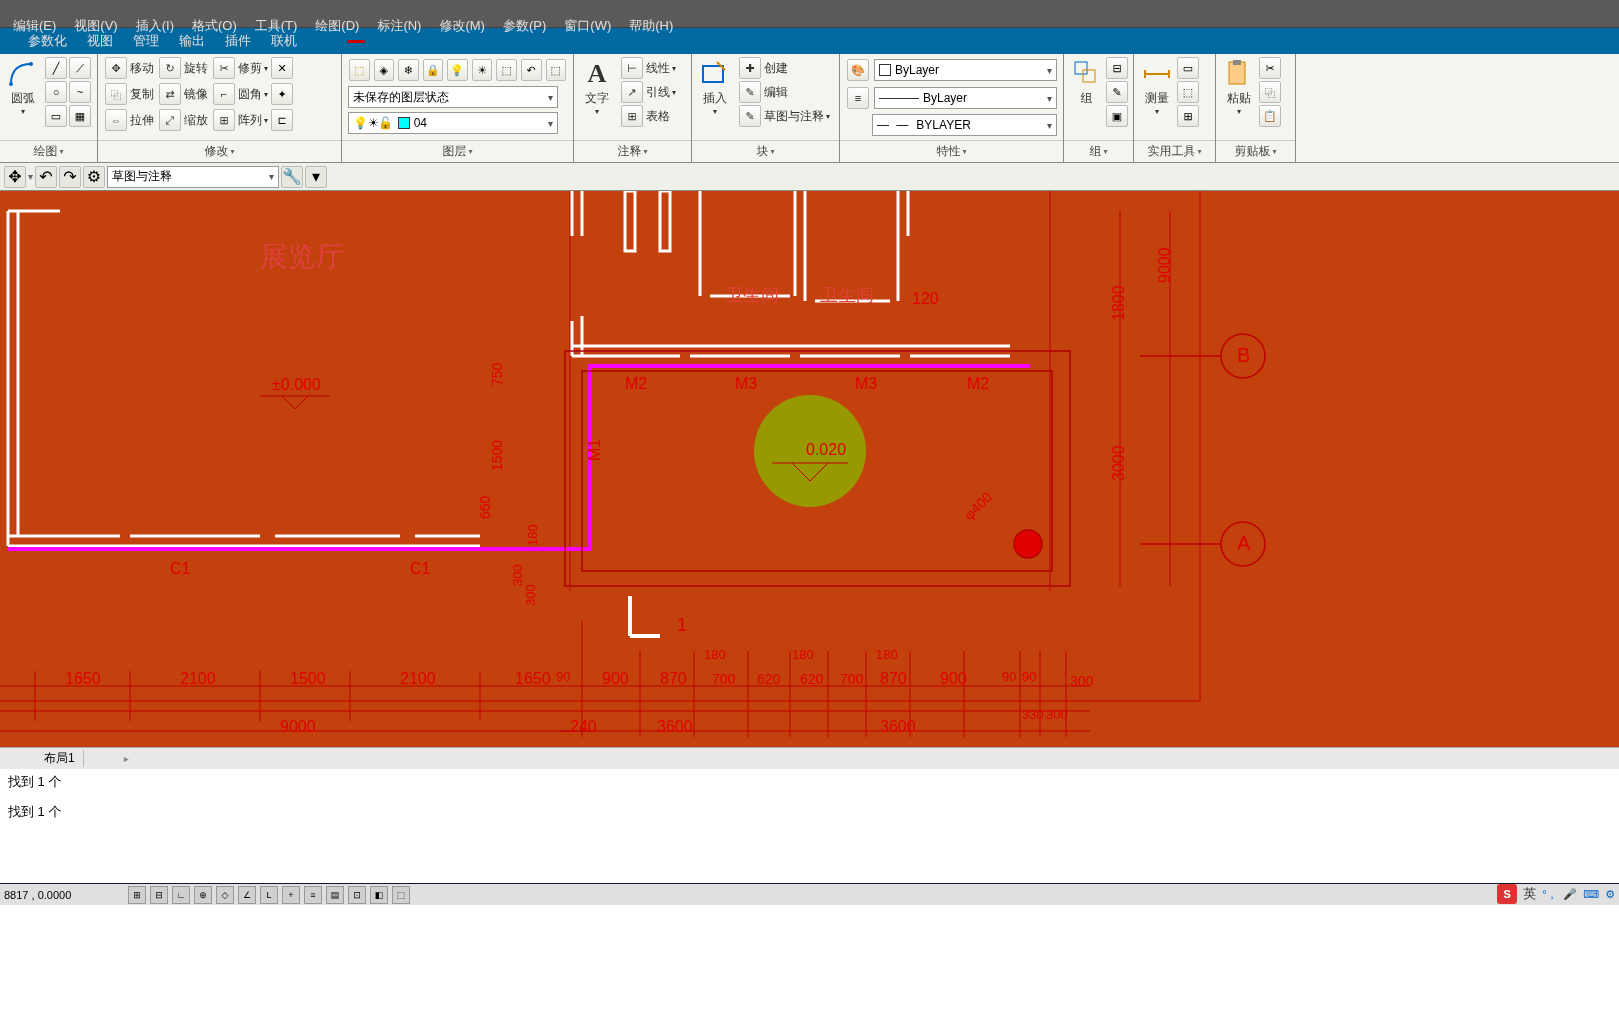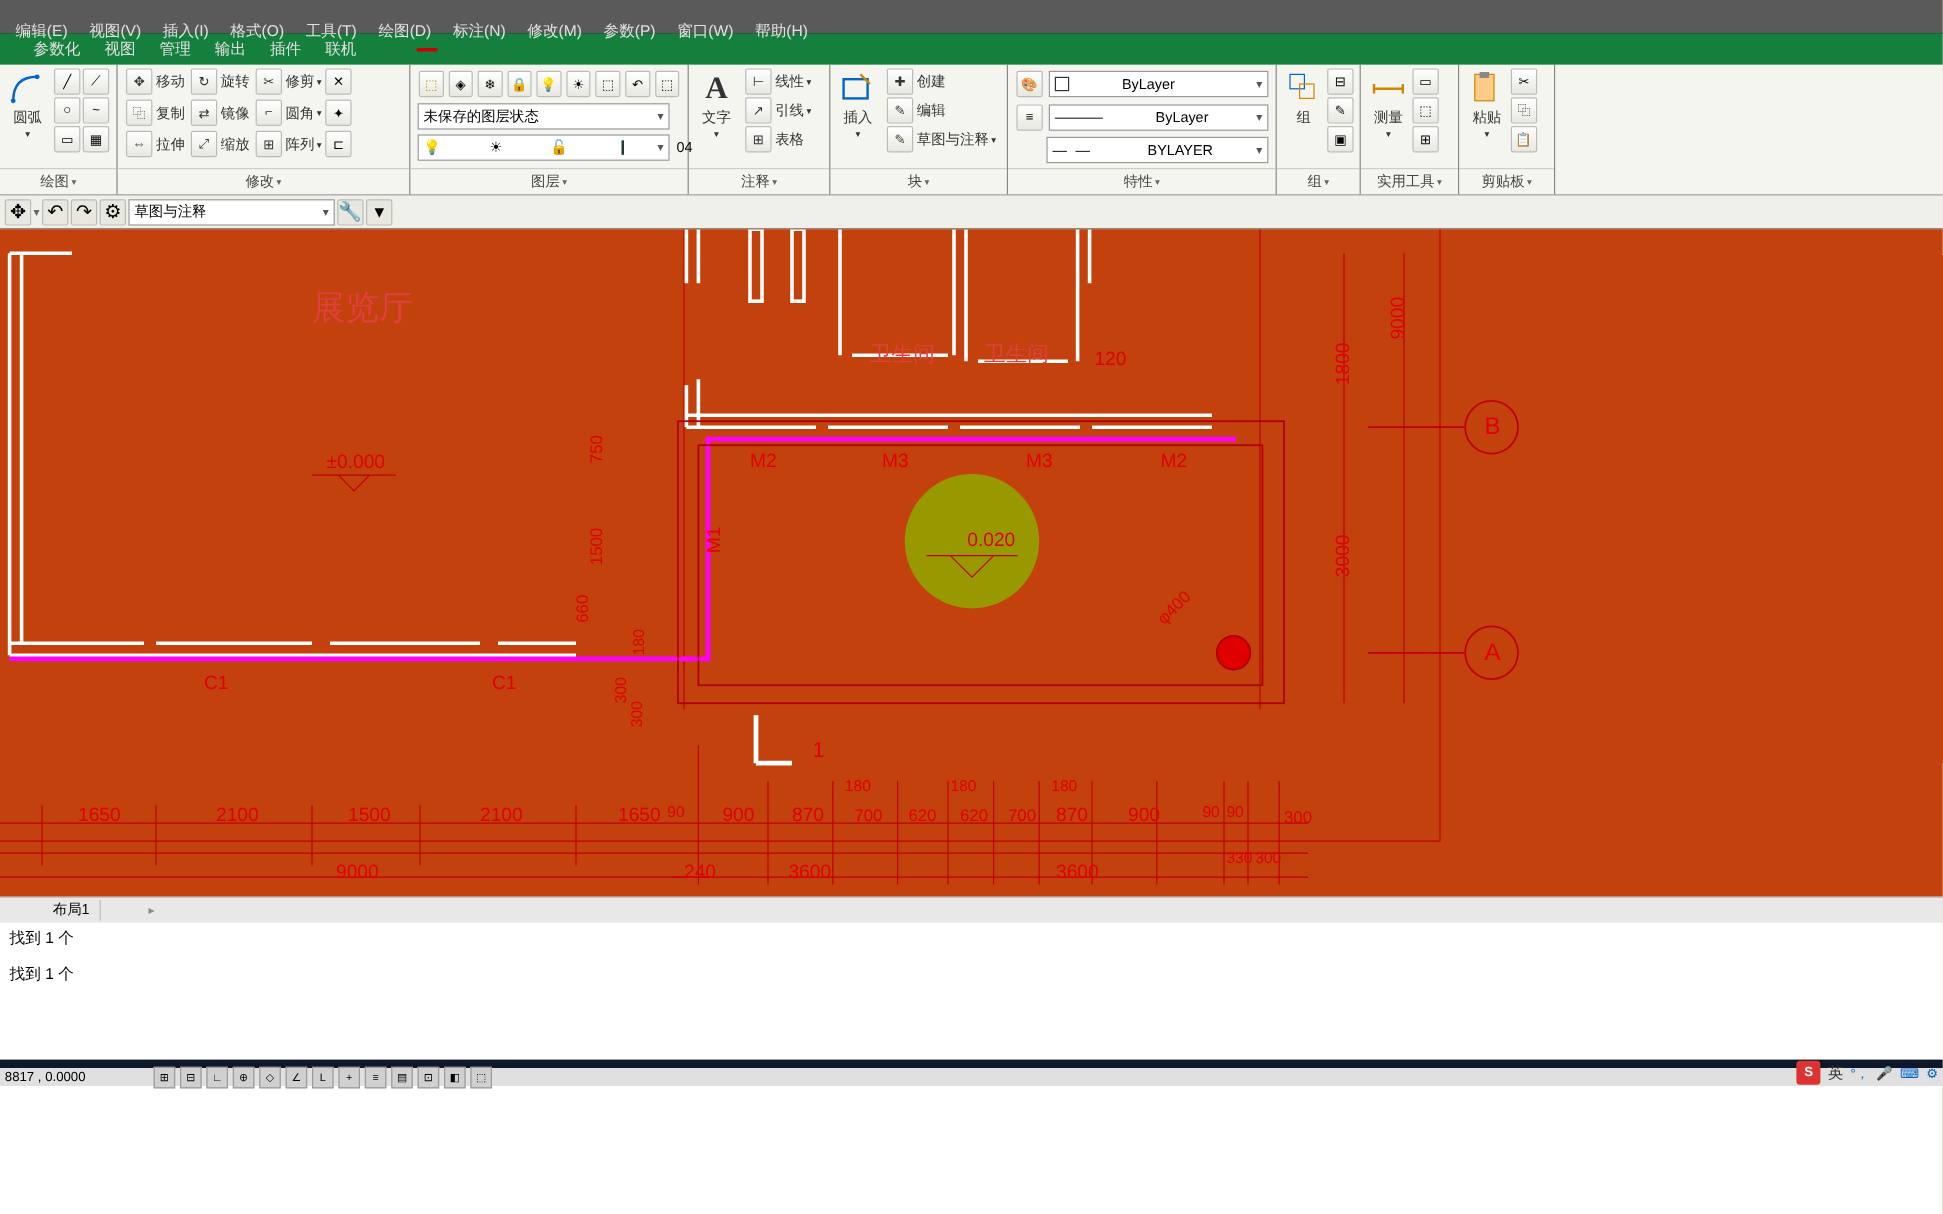--- a/index.html
+++ b/index.html
@@ -1,41 +1,41 @@
 <!DOCTYPE html>
 <html><head>
 <meta charset="utf-8">
 <style>
 * { margin:0; padding:0; box-sizing:border-box; font-family:"Microsoft YaHei",SimSun,sans-serif; }
 body { background:#fff; width:1619px; height:1012px; overflow:hidden; position:relative; }
 .menubar { background:#5a5a5a; height:27px; display:flex; align-items:center; padding-left:4px; color:#e0e0e0; font-size:13px; }
 .menubar span { padding:0 9px; cursor:pointer;margin-top:25px; }
-.menu2 { background:#15803d; height:27px; display:flex; align-items:center; padding-left:4px; color:#e0e0e0; font-size:13px; border-top:1px solid #404040; }
+.menu2 { background:#0369a1; height:27px; display:flex; align-items:center; padding-left:4px; color:#e0e0e0; font-size:13px; border-top:1px solid #404040; }
 .menu2 span { padding:0 10px; cursor:pointer; }
 .ribbon { background:#f5f5f0; height:109px; display:flex; border-bottom:1px solid #888; }
 .panel { border-right:1px solid #888; position:relative; display:flex; flex-direction:column; }
 .panel-body { flex:1; display:flex; align-items:flex-start; padding:2px 4px; }
 .panel-title { text-align:center; font-size:12px; color:#444; border-top:1px solid #ccc; padding:2px 0; display:flex; justify-content:center; align-items:center; gap:2px; }
 .ibtn { width:22px; height:22px; border:1px solid #bbb; background:linear-gradient(#fff,#e8e8e0); border-radius:2px; display:inline-flex; align-items:center; justify-content:center; font-size:11px; cursor:pointer; margin:1px; }
 .bigbtn { width:38px; display:flex; flex-direction:column; align-items:center; cursor:pointer; padding:2px; font-size:12px; color:#333; }
 .bigbtn .ico { width:32px; height:32px; display:flex; align-items:center; justify-content:center; }
 .col { display:flex; flex-direction:column; }
 .row { display:flex; align-items:center; }
 .lrow { display:flex; align-items:center; font-size:12px; color:#333; height:24px; gap:2px; padding:0 2px; }
-.combo { height:22px; background:#fff; border:1px solid #999; font-size:12px; display:flex; align-items:center; padding:0 4px; position:relative;gap:40px; }
+.combo { height:22px; background:#fff; border:1px solid #999; font-size:12px; display:flex; align-items:center; padding:0 4px; position:relative; }
 .combo::after { content:"▾"; position:absolute; right:4px; font-size:10px; color:#555; }
 .qat { background:#f0f0ea; height:28px; display:flex; align-items:center; padding:0 4px; border-bottom:1px solid #888; gap:2px; }
 .qbtn { width:22px; height:22px; background:#e8e8e0; border:1px solid #bbb; border-radius:2px; display:flex; align-items:center; justify-content:center; cursor:pointer; }
 .canvas { background:#c2410c; height:556px; position:relative; overflow:hidden; }
 .canvas svg { width:100%; height:100%; }
 .tabs { background:#e8e8e8; height:22px; display:flex; align-items:center; font-size:12px; padding-left:4px; border-top:1px solid #aaa; }
 .tabs span { padding:0 8px; border-right:1px solid #bbb; cursor:pointer;margin-left:32px; }
 .cmdarea { background:#fff; font-size:13px; padding:4px 8px; font-family:SimSun,monospace; display:flex; flex-direction:column; justify-content:flex-start; }
 .cmdarea div { margin-bottom:12px; }
-.status { background:#e0e0e0; height:22px; display:flex; align-items:center; font-size:11px; font-family:monospace; padding:0 4px; border-top:7px solid #0f172a; gap:4px; position:relative; }
+.status { background:#e0e0e0; height:22px; display:flex; align-items:center; font-size:11px; font-family:monospace; padding:0 4px; border-top:1px solid #0f172a; gap:4px; position:relative; }
 .sbtn { width:18px; height:18px; border:1px solid #999; background:#d0d0d0; display:flex; align-items:center; justify-content:center; cursor:pointer; font-size:9px; }
 .ime { position:absolute; right:4px; bottom:1px; display:flex; align-items:center; gap:6px; }
 .cad-txt { font-family:SimSun,serif; fill:#e00000; font-size:16px; }
 .expand { font-size:8px; color:#666; }
 </style>
 </head>
 <body>
 
 <div class="menubar">
   <span>编辑(E)</span>

